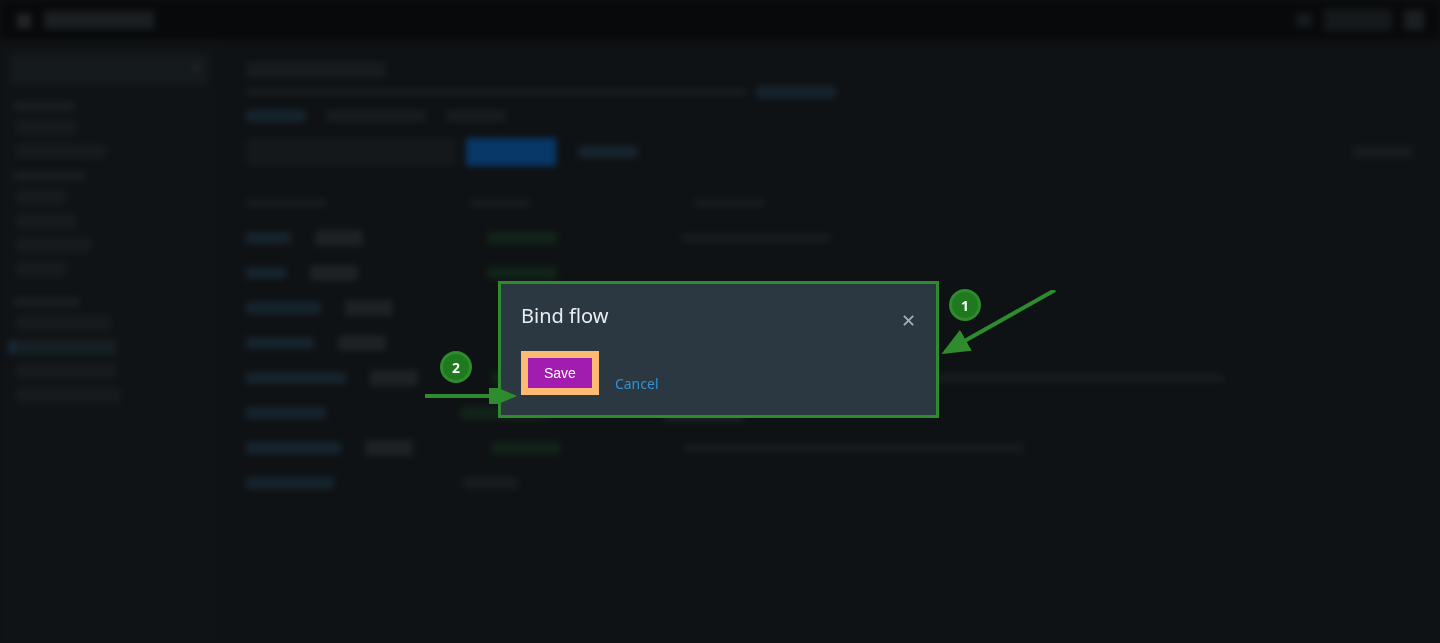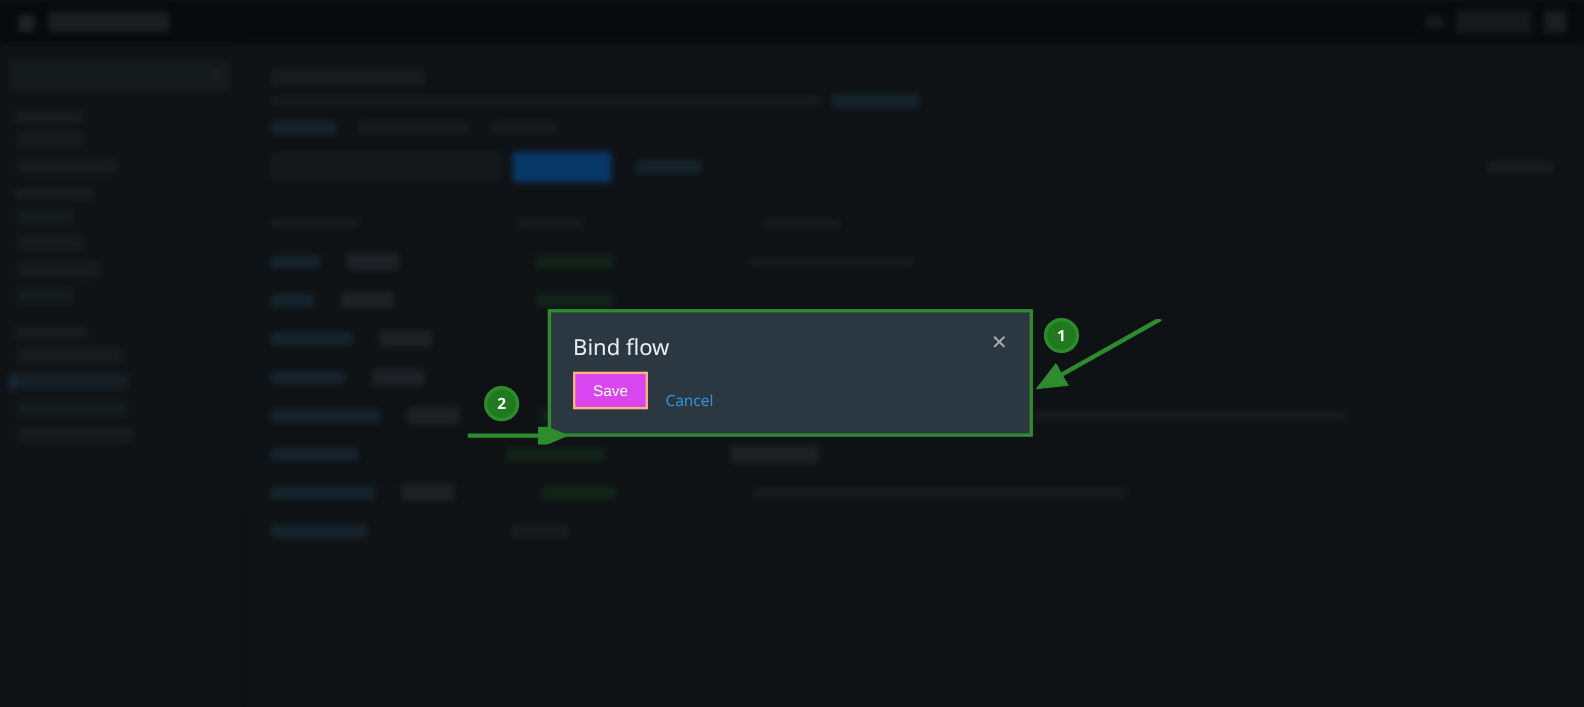--- a/index.html
+++ b/index.html
@@ -127,25 +127,25 @@
     background: #2b3842;
     border: 3px solid #2e8b2e;
     padding: 18px 20px 20px 20px;
     box-sizing: border-box;
     font-size: 14px;
     z-index: 10;
   }
   .modal-head {
     display: flex;
     justify-content: space-between;
-    align-items: flex-start;
+    align-items: flex-end;
     color: #e9eef2;
     font-size: 20px;
     font-weight: 400;
-    margin-bottom: 6px;
+    margin-bottom: 22px;
   }
   .close-x {
     color: #a6adb4;
     font-size: 18px;
     cursor: pointer;
     line-height: 1;
   }
   .field-row {
     display: flex;
     align-items: stretch;
@@ -178,22 +178,22 @@
     border-left: 5px solid transparent;
     border-right: 5px solid transparent;
     border-top: 6px solid #c9d1d9;
   }
   .modal-actions {
     display: flex;
     align-items: center;
     gap: 16px;
   }
   .btn-save {
-    background: #d946ef;
-    border: 2px solid #fdba74;
+    background: #a21caf;
+    border: 7px solid #fdba74;
     color: #fff;
     padding: 7px 16px;
     font-size: 14px;
     cursor: pointer;
   }
   .btn-cancel {
     color: #2f93d6;
     font-size: 14px;
     cursor: pointer;
     margin-top: 20px;

